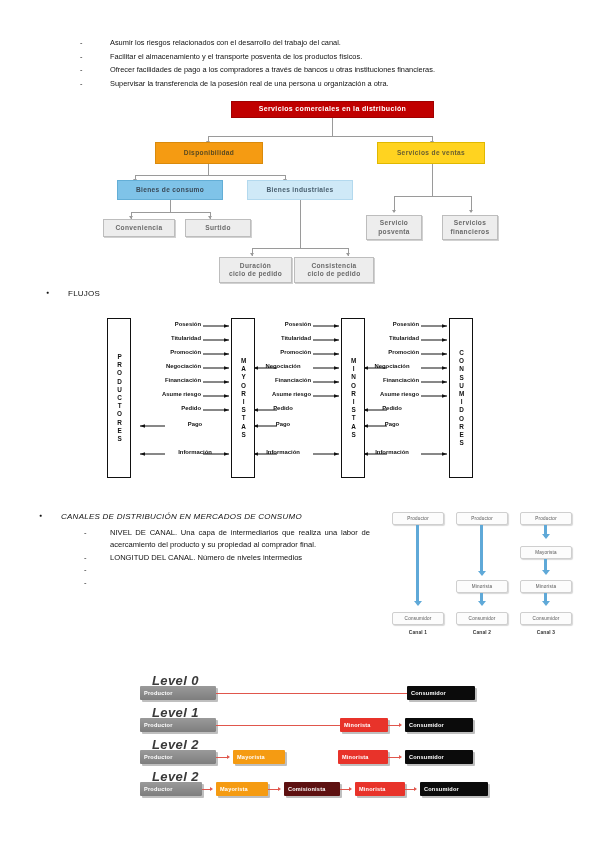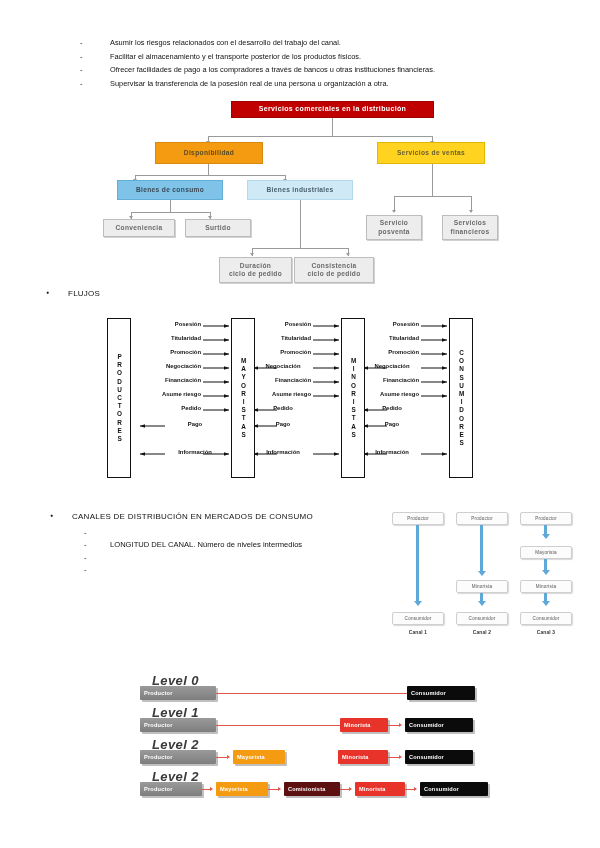--- a/index.html
+++ b/index.html
@@ -83,21 +83,21 @@
 
 <div class="page">
 
   <div class="dash-list" style="left:72px;top:36px;width:490px;">
     <div class="dash-row">
       <span class="dash-mark">-</span>
       <span class="dash-txt">Asumir los riesgos relacionados con el desarrollo del trabajo del canal.</span>
     </div>
     <div class="dash-row">
       <span class="dash-mark">-</span>
-      <span class="dash-txt">Facilitar el almacenamiento y el transporte posterior de los productos físicos.</span>
+      <span class="dash-txt">Facilitar el almacenamiento y el transporte posventa de los productos físicos.</span>
     </div>
     <div class="dash-row">
       <span class="dash-mark">-</span>
       <span class="dash-txt">Ofrecer facilidades de pago a los compradores a través de bancos u otras instituciones financieras.</span>
     </div>
     <div class="dash-row">
       <span class="dash-mark">-</span>
       <span class="dash-txt">Supervisar la transferencia de la posesión real de una persona u organización a otra.</span>
     </div>
   </div>
@@ -265,28 +265,29 @@
     <div class="flab" style="left:266px;top:17px;width:58px;">Titularidad</div>
     <div class="flab" style="left:266px;top:31px;width:58px;">Promoción</div>
     <div class="flab" style="left:270px;top:45px;width:54px;text-align:center;">Negociación</div>
     <div class="flab" style="left:266px;top:59px;width:58px;">Financiación</div>
     <div class="flab" style="left:266px;top:73px;width:58px;">Asume riesgo</div>
     <div class="flab" style="left:270px;top:87px;width:54px;text-align:center;">Pedido</div>
     <div class="flab" style="left:270px;top:103px;width:54px;text-align:center;">Pago</div>
     <div class="flab" style="left:270px;top:131px;width:54px;text-align:center;">Información</div>
   </div>
 
-  <div class="bullet-row" style="left:46px;top:512px;">
+  <div class="bullet-row" style="left:35px;top:512px;font-style:italic;">
     <span class="bullet-dot"></span>
     <span>CANALES DE DISTRIBUCIÓN EN MERCADOS DE CONSUMO</span>
   </div>
 
   <div class="sub-list" style="left:74px;top:527px;width:296px;">
     <div class="sub-row">
       <span class="sub-mark">-</span>
+      <span class="sub-txt">NIVEL DE CANAL. Una capa de intermediarios que realiza una labor de acercamiento del producto y su propiedad al comprador final.</span>
     </div>
     <div class="sub-row">
       <span class="sub-mark">-</span>
       <span class="sub-txt">LONGITUD DEL CANAL. Número de niveles intermedios</span>
     </div>
     <div class="sub-row">
       <span class="sub-mark">-</span>
     </div>
     <div class="sub-row">
       <span class="sub-mark">-</span>

